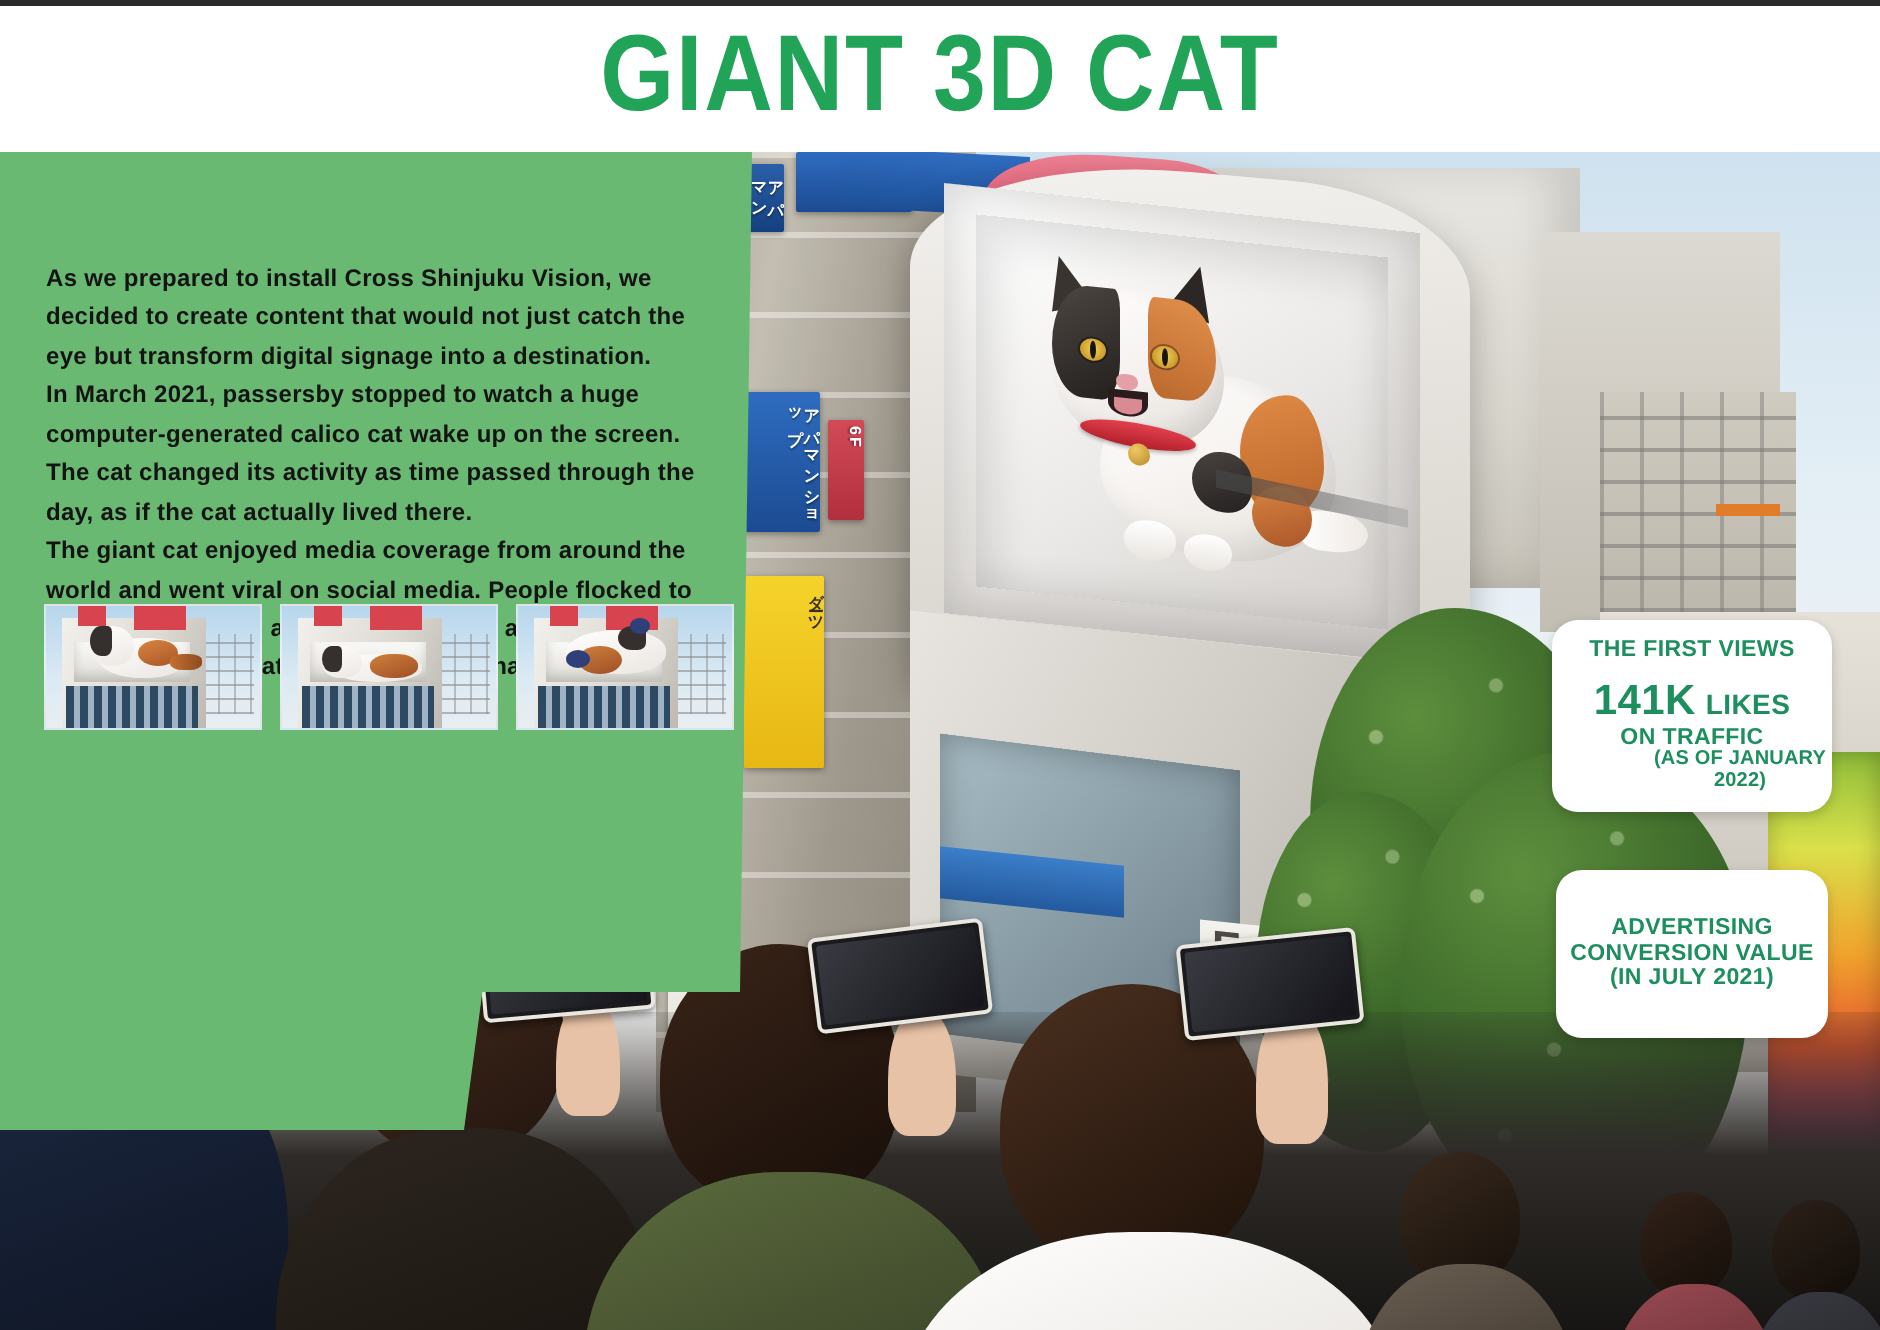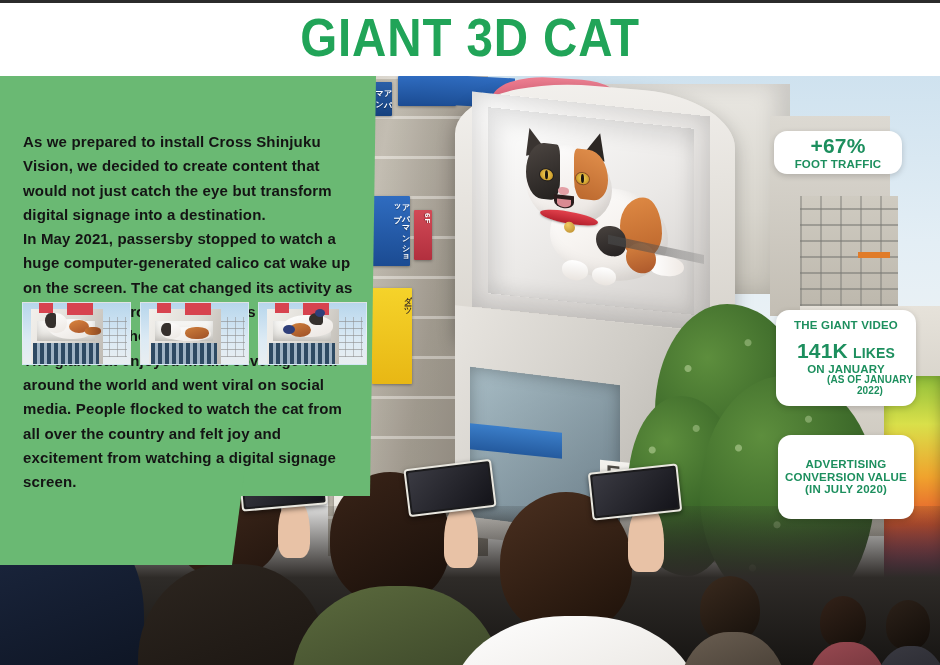--- a/index.html
+++ b/index.html
@@ -255,21 +255,21 @@
     clip-path:polygon(0 0, 376px 0, 370px 420px, 0 420px);
   }
   .green-bottom {
     position:absolute; left:0; top:430px; width:250px; height:135px;
     background:#6ab973;
     clip-path:polygon(0 0, 250px 0, 232px 135px, 0 135px);
   }
 
   .body-copy {
     position:absolute; left:23px; top:130px; width:330px;
-    color:#141414; font-size:15px; line-height:1.62; font-weight:bold;
+    color:#141414; font-size:12px; line-height:1.62; font-weight:bold;
     letter-spacing:.15px;
   }
   .body-copy p { margin:0; }
 
   .thumbs { position:absolute; left:22px; top:302px; width:345px; height:63px; display:flex; gap:9px; }
   .thumb {
     width:109px; height:63px; overflow:hidden; position:relative;
     background:linear-gradient(180deg,#bcd9ee 0%,#dfeaf2 45%,#cfd4d6 100%);
     border:1px solid rgba(255,255,255,.35);
   }
@@ -487,21 +487,21 @@
       <div class="head" style="left:886px;top:524px;width:44px;height:50px;background:linear-gradient(150deg,#2c2119,#110c08);"></div>
       <div class="shoulders" style="left:872px;top:570px;width:78px;height:96px;background:linear-gradient(160deg,#3a3a42,#17171c);"></div>
     </div>
   </div>
 
   <div class="green-panel"></div>
   <div class="green-bottom"></div>
 
   <div class="body-copy">
     <p>As we prepared to install Cross Shinjuku Vision, we decided to create content that would not just catch the eye but transform digital signage into a destination.</p>
-    <p>In May 2021, passersby stopped to watch a huge computer-generated calico cat wake up on the screen. The cat changed its activity as time passed through the day, as if the cat actually lived there.</p>
+    <p>In March 2021, passersby stopped to watch a huge computer-generated calico cat wake up on the screen. The cat changed its activity as time passed through the day, as if the cat actually lived there.</p>
     <p>The giant cat enjoyed media coverage from around the world and went viral on social media. People flocked to watch the cat from all over the country and felt joy and excitement from watching a digital signage screen.</p>
   </div>
 
   <div class="thumbs">
     <div class="thumb">
       <div class="th-sky"></div>
       <div class="th-scaf"></div>
       <div class="th-bldg"></div>
       <div class="th-red"></div>
       <div class="th-red2"></div>
@@ -541,41 +541,37 @@
       <div class="th-cat">
         <div class="tc-body" style="left:24px;top:12px;width:50px;height:22px;"></div>
         <div class="tc-patch" style="left:30px;top:20px;width:22px;height:14px;background:linear-gradient(160deg,#cf7f3c,#9e5026);"></div>
         <div class="tc-blk" style="left:50px;top:10px;width:14px;height:12px;"></div>
         <div class="tc-patch" style="left:24px;top:22px;width:12px;height:9px;background:#2f3f7a;border-radius:50%;"></div>
         <div class="tc-patch" style="left:56px;top:6px;width:10px;height:8px;background:#2f3f7a;border-radius:50%;"></div>
       </div>
     </div>
   </div>
 
-  <div class="badge" id="badge1">
-    <div class="big">+67%</div>
-    <div class="small">FOOT TRAFFIC</div>
-  </div>
 
 
   <div class="badge" id="badge3">
-    <div class="small">THE GIANT VIDEO</div>
+    <div class="small">THE FIRST VIEWS</div>
     <div class="gap"></div>
     <div class="row">
       <span class="big">141K</span>
       <span class="mid">LIKES</span>
     </div>
-    <div class="small">ON JANUARY</div>
+    <div class="small">ON TRAFFIC</div>
     <div class="tiny">(AS OF JANUARY 2022)</div>
   </div>
 
   <div class="badge" id="badge4">
     <div class="small">ADVERTISING</div>
     <div class="small">CONVERSION VALUE</div>
-    <div class="small">(IN JULY 2020)</div>
+    <div class="small">(IN JULY 2021)</div>
   </div>
 
   <div class="header-band">
     <h1 class="page-title">GIANT 3D CAT</h1>
   </div>
   <div class="top-rule"></div>
 
 </div>
 
 </body></html>

